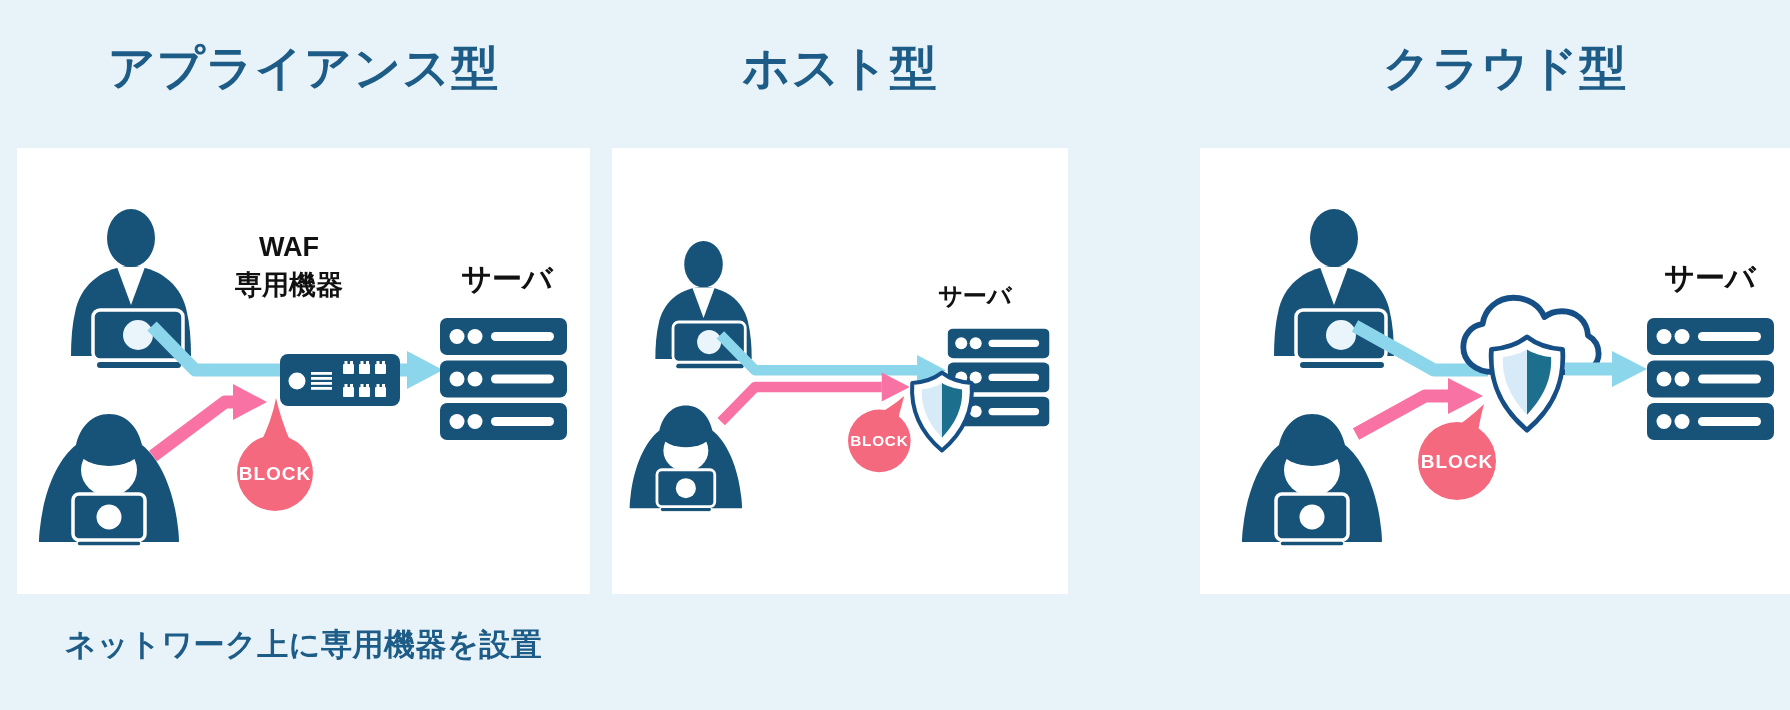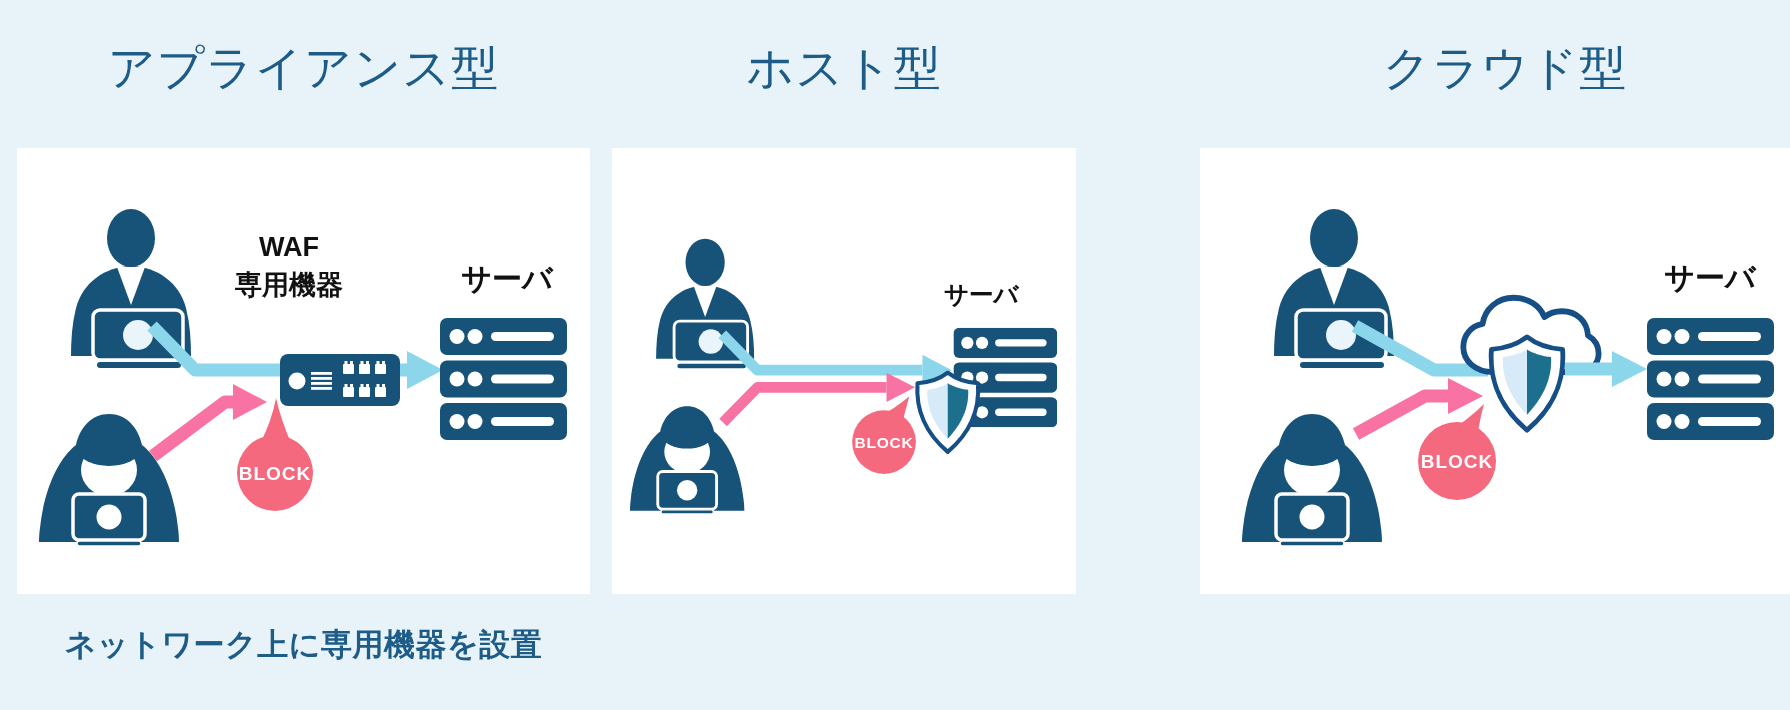--- a/index.html
+++ b/index.html
@@ -6,21 +6,21 @@
   body{
     width:1790px;height:710px;
     background:#e8f2f9;
     font-family:"Liberation Sans","DejaVu Sans",sans-serif;
     position:relative;overflow:hidden;
   }
   .panel{position:absolute;top:0;height:710px;}
   .panel-title{
     position:absolute;top:40px;left:0;right:0;
     text-align:center;
-    font-size:47px;font-weight:400;
+    font-size:47px;font-weight:700;
     color:#1d5c87;letter-spacing:1px;
     line-height:1.2;
   }
   .card{
     position:absolute;top:148px;left:0;
     width:100%;height:446px;
     background:#ffffff;
   }
   .card svg{display:block;width:100%;height:100%;}
   .panel-caption{
@@ -143,21 +143,21 @@
       <use href="#icon-appliance" x="263" y="206" width="120" height="52"></use>
       <text x="272" y="108" text-anchor="middle" font-size="27" class="lbl-black">WAF</text>
       <text x="272" y="146" text-anchor="middle" font-size="27" class="lbl-black">専用機器</text>
       <use href="#icon-server" x="423" y="170" width="127" height="122"></use>
       <text x="490" y="141" text-anchor="middle" font-size="30" class="lbl-black">サーバ</text>
     </svg>
   </div>
   <div class="panel-caption">ネットワーク上に専用機器を設置</div>
 </section>
 
-<section class="panel" style="left:612px;width:456px;padding-left:8px;">
+<section class="panel" style="left:612px;width:456px;">
   <div class="panel-title">ホスト型</div>
   <div class="card">
     <svg viewBox="0 0 568 446">
       <use href="#icon-user" x="48" y="60" width="140" height="160"></use>
       <use href="#icon-hacker" x="18" y="262" width="148" height="136"></use>
       <use href="#icon-server" x="418" y="170" width="127" height="122"></use>
       <text x="452" y="140" text-anchor="middle" font-size="30" class="lbl-black">サーバ</text>
       <g>
         <polyline points="135,178 178,222 380,222" fill="none" stroke="#8bd6ea" stroke-width="13" stroke-linejoin="round"></polyline>
         <polygon points="380,203 380,241 416,222" fill="#8bd6ea"></polygon>

